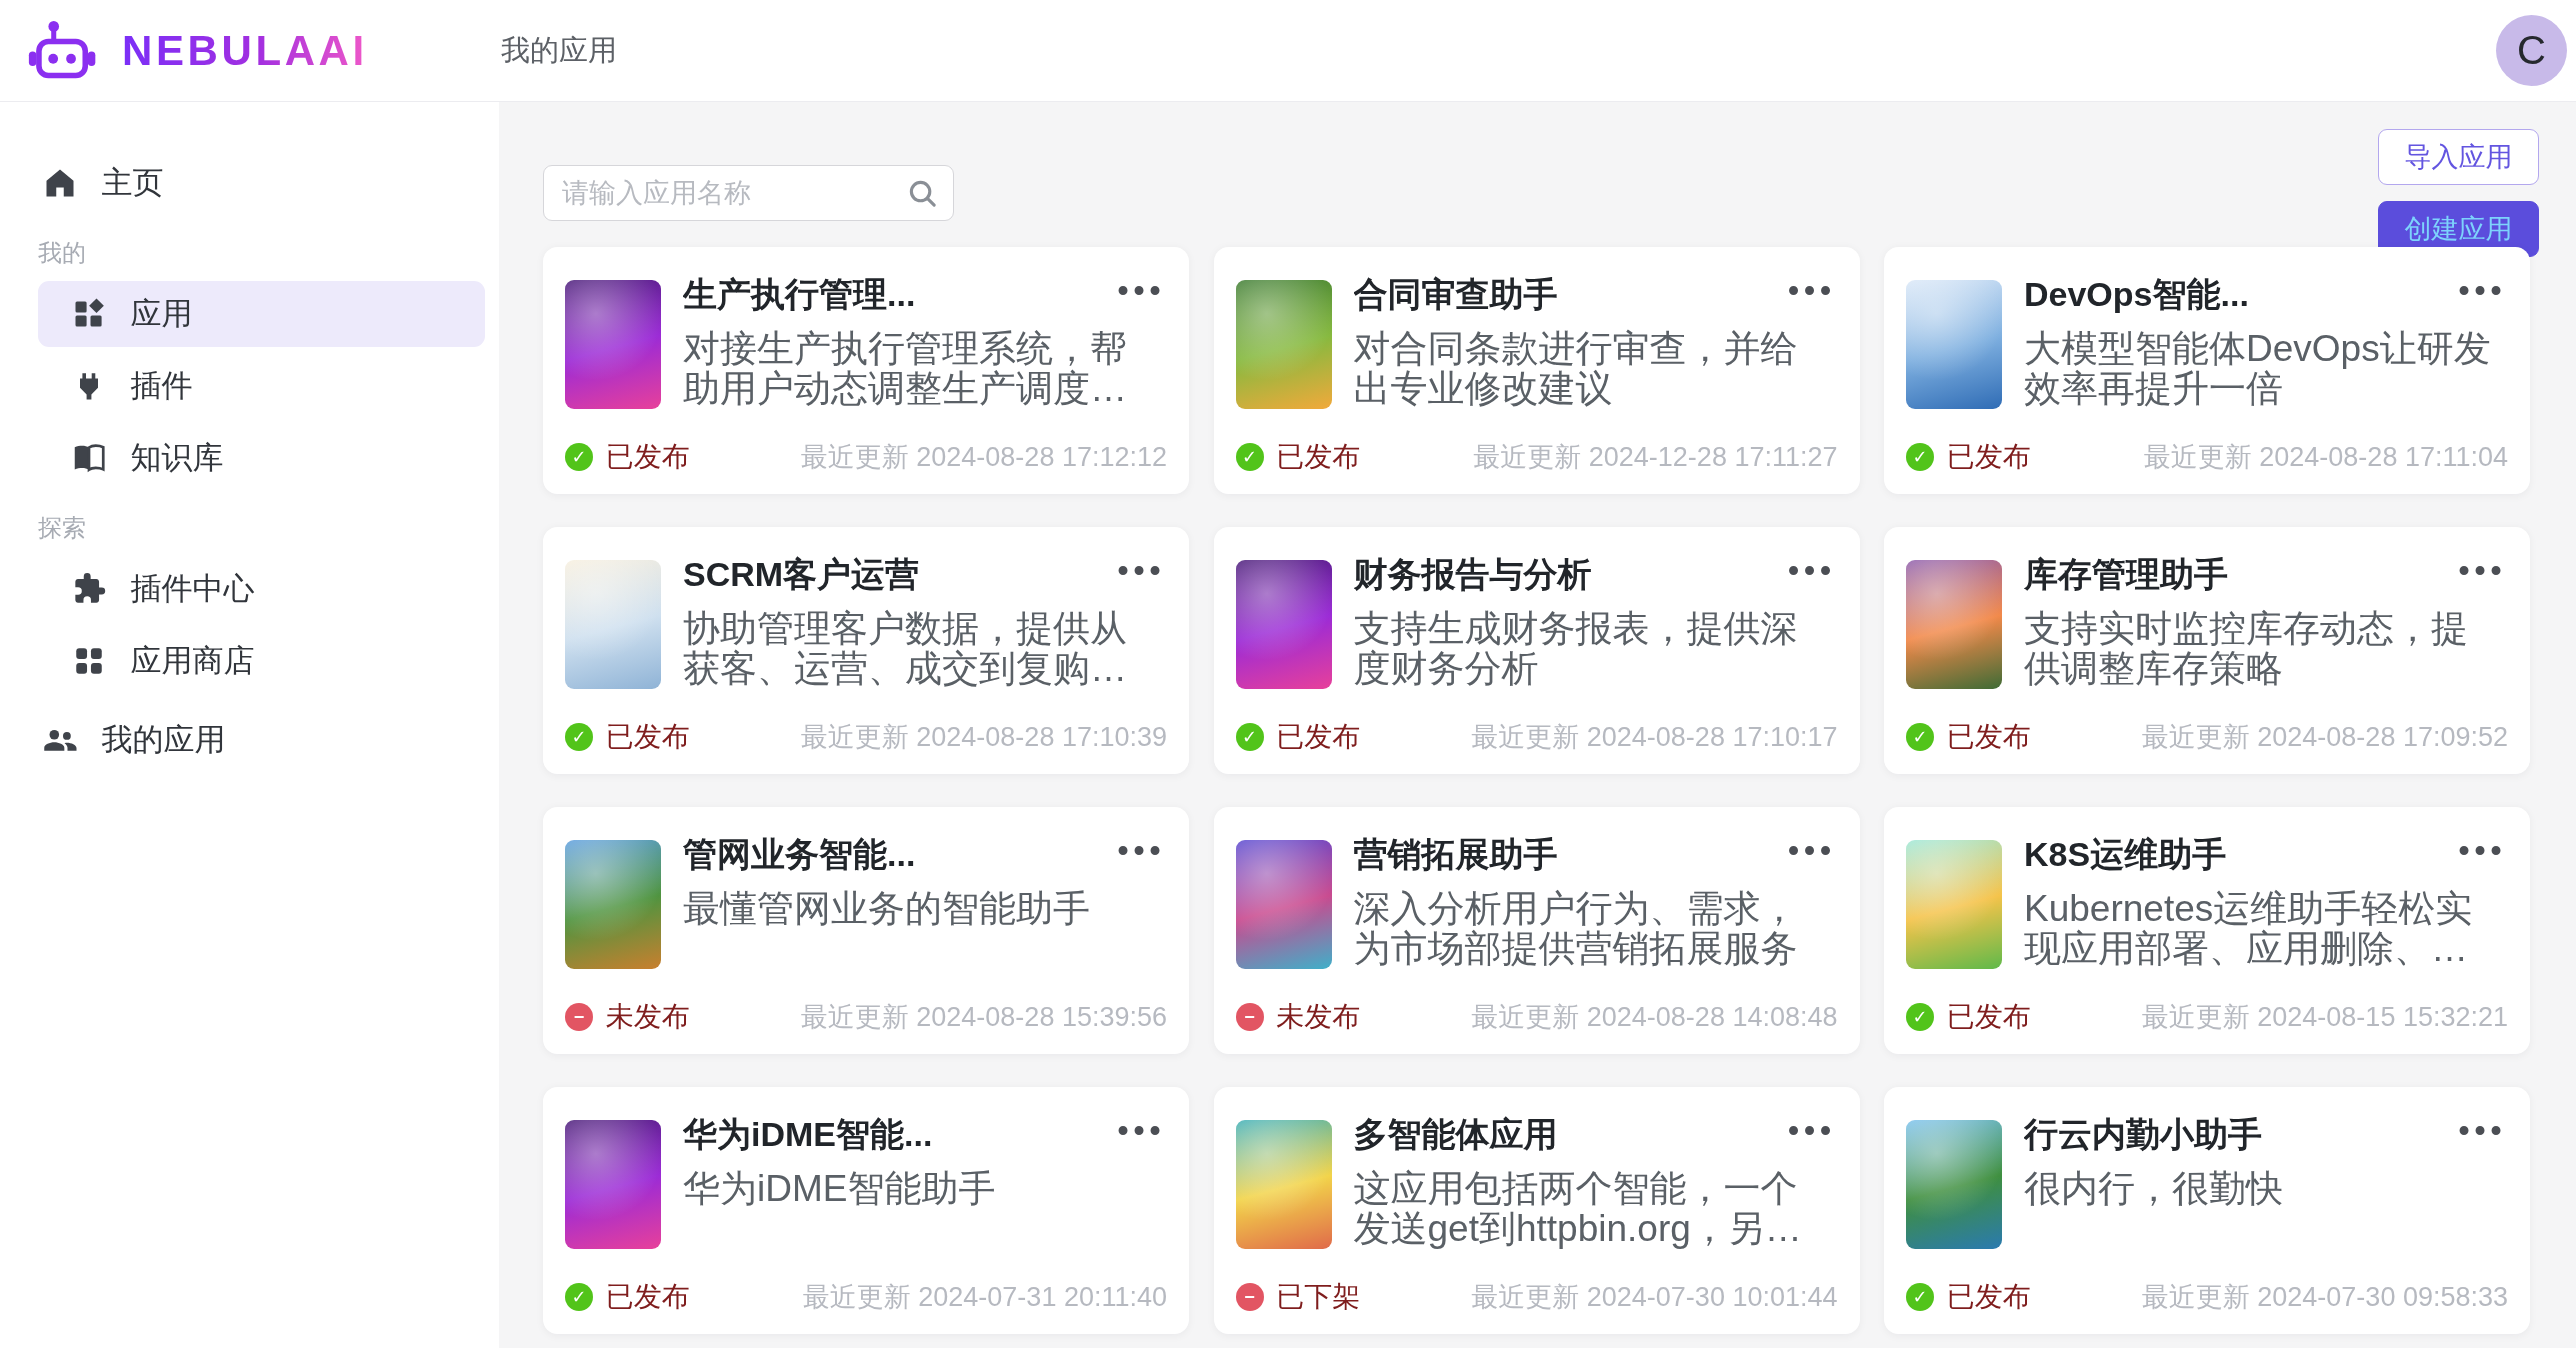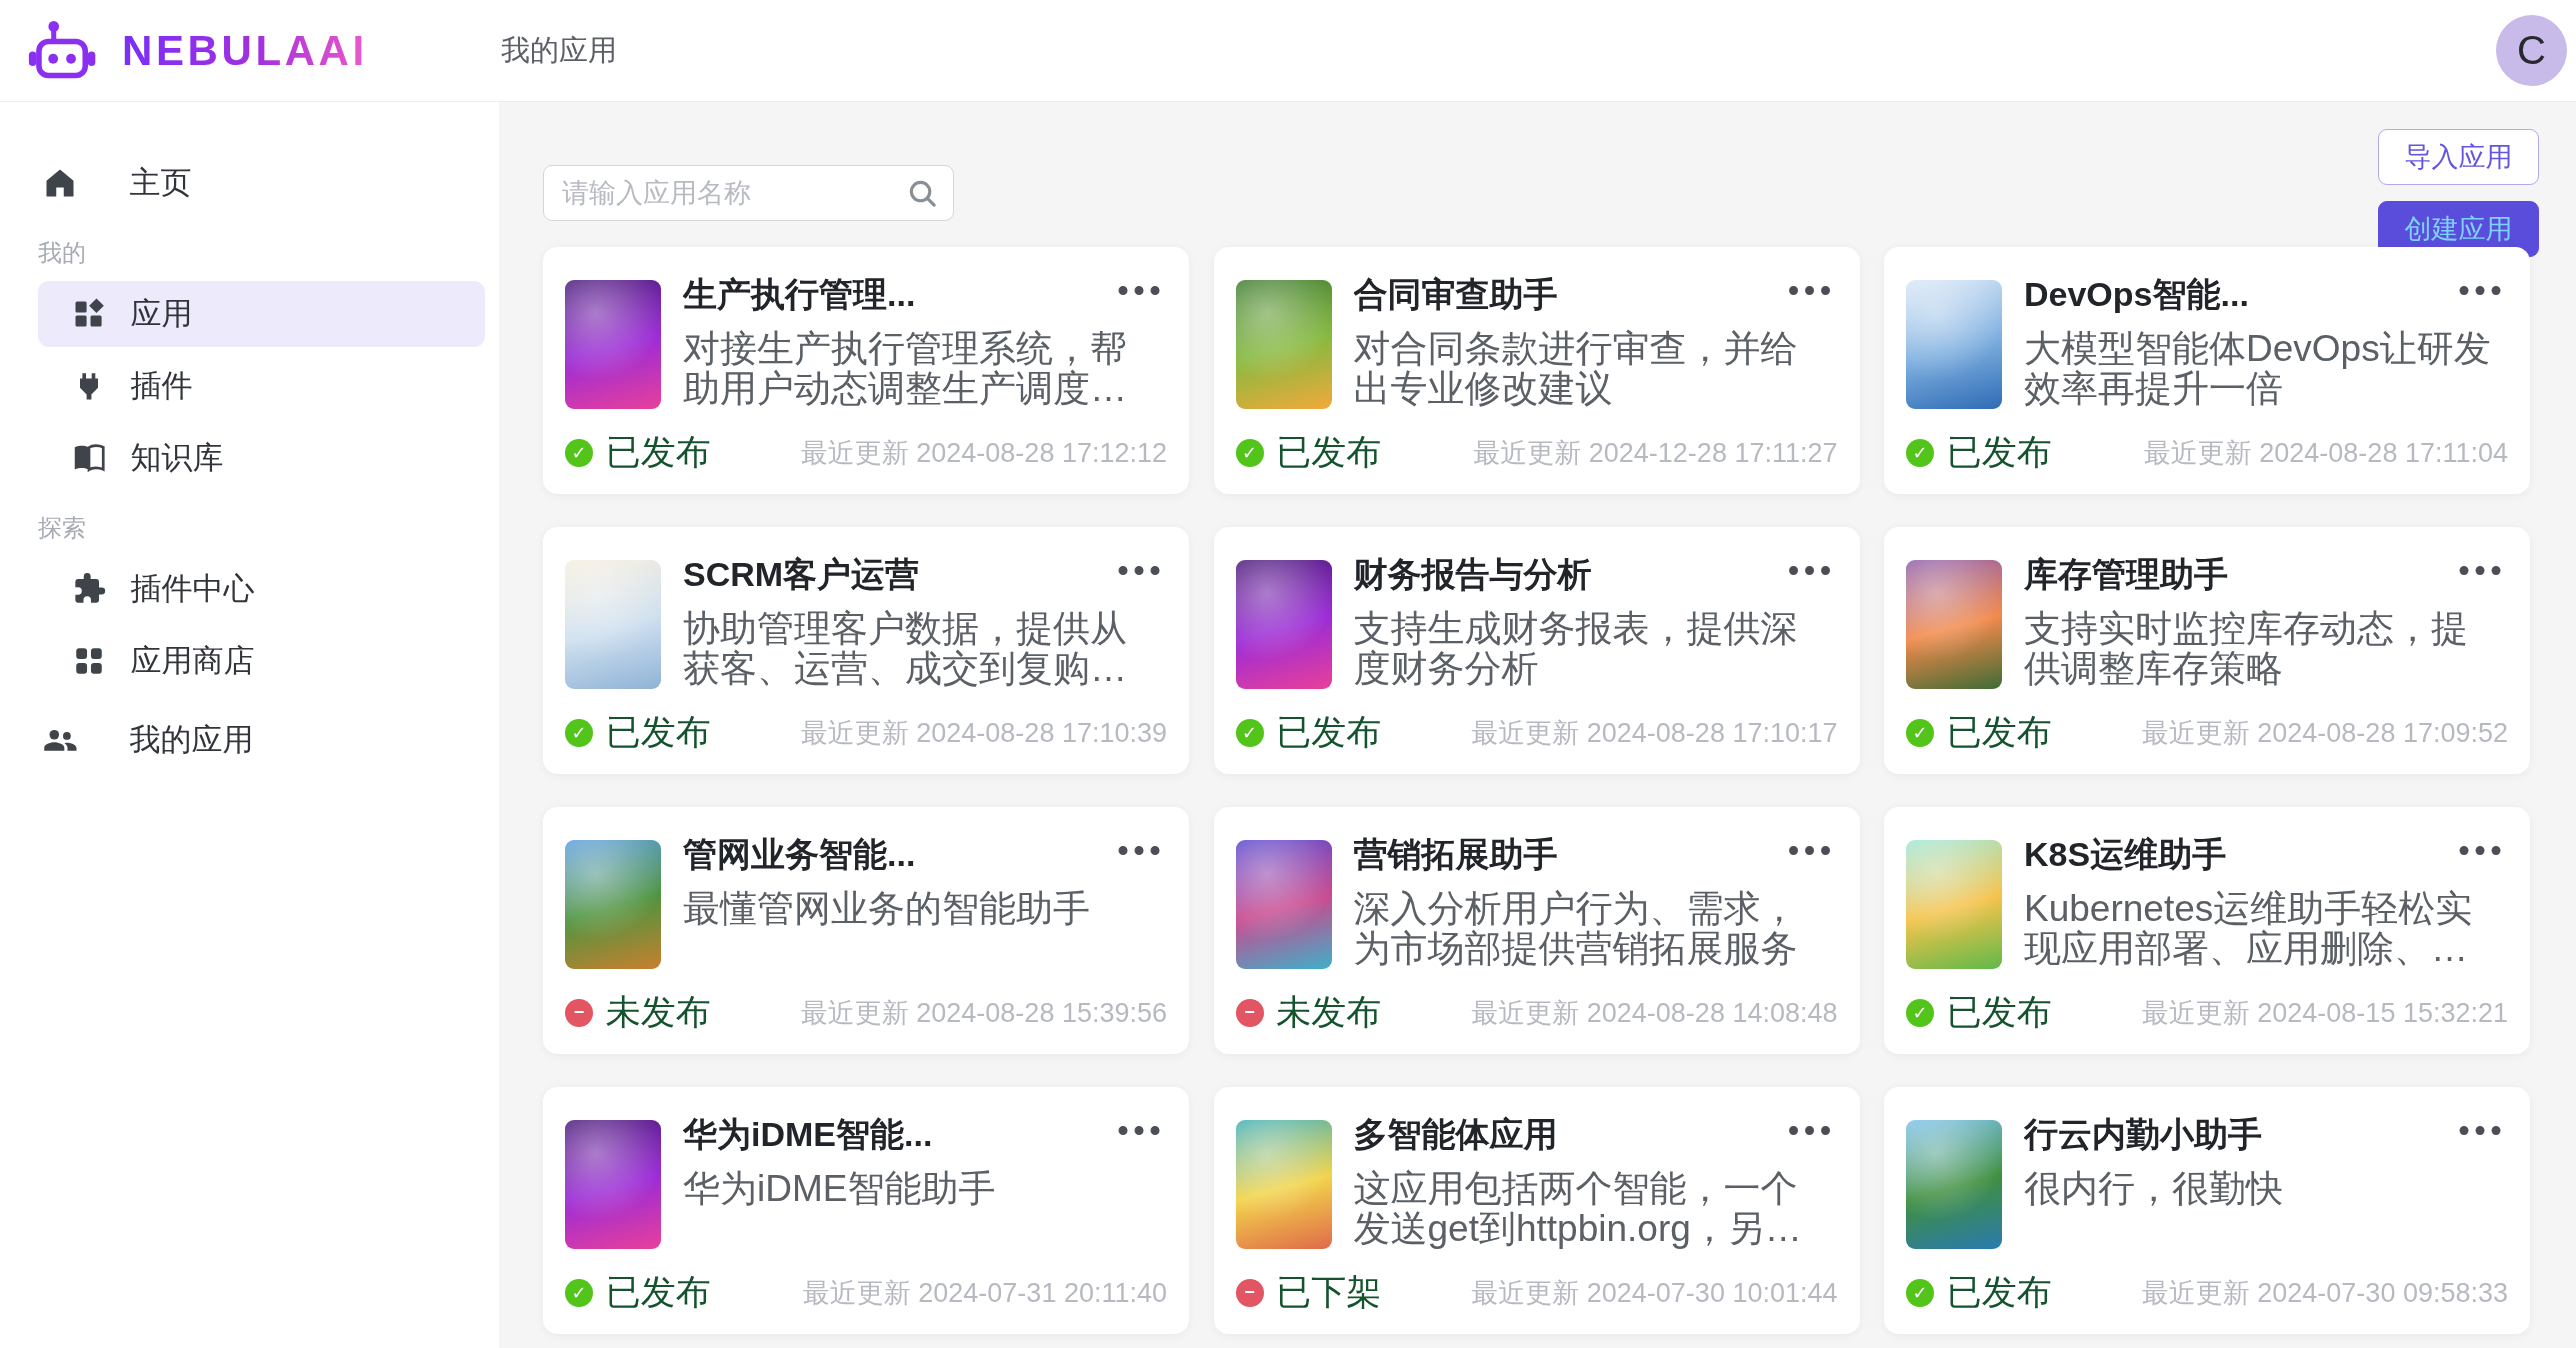--- a/index.html
+++ b/index.html
@@ -22,21 +22,21 @@
                font-size:29px; color:#5c6066; }
   .avatar { position:absolute; right:9px; top:15.4px; width:71px; height:71px; border-radius:50%;
             background:#c8bae9; display:flex; align-items:center; justify-content:center;
             font-size:40px; color:#26292e; cursor:pointer; }
 
   
   .sidebar { position:absolute; top:102px; left:0; bottom:0; width:499px; background:#fff; padding-top:48px; }
   .side-item { display:flex; align-items:center; height:66px; font-size:31px; color:#31353b; cursor:pointer; }
   .side-item .icn { display:flex; width:36px; height:36px; color:#3f434a; flex:none; }
   .side-item .icn svg { width:36px; height:36px; }
-  .top-item { padding-left:42px;gap:28px; }
+  .top-item { padding-left:42px; }
   .top-item .lbl { margin-left:23.6px; }
   .sec-label { height:42px; display:flex; align-items:center; padding-left:38px;
                font-size:24px; color:#a7abb3; margin-top:16.3px; }
   .sec-item { margin:6.3px 14.5px 6.3px 38px; border-radius:11px; padding-left:33px; }
   .sec-item .lbl { margin-left:23.6px; }
   .sec-item.active { background:#edeafb; }
 
   
   .main { position:absolute; left:499px; top:102px; right:0; bottom:0; background:#f5f5f6;
           padding:63px 37px 0 44px; }
@@ -65,21 +65,21 @@
                 color:#21252a; white-space:nowrap; overflow:hidden; line-height:45px; }
   .card-desc { position:absolute; left:140px; top:82px; right:38px; font-size:37px; line-height:40px;
                color:#5a6066; display:-webkit-box; -webkit-line-clamp:2; -webkit-box-orient:vertical; overflow:hidden; }
   .menu-btn { position:absolute; right:23.6px; top:27px; border:none; background:none; cursor:pointer;
               color:#4b4e54; font-size:33px; letter-spacing:4.5px; line-height:33px; font-family:inherit; }
   .card-footer { position:absolute; left:22px; right:22px; bottom:18px; display:flex;
                  align-items:center; justify-content:space-between; }
   .status { display:flex; align-items:center; gap:12.7px; }
   .status-dot { width:28px; height:28px; border-radius:50%; color:#fff; display:flex; align-items:center;
                 justify-content:center; font-size:18px; font-weight:700; background:#999; flex:none; }
-  .status-text { font-size:35px; color:#14532d;font-family:Liberation Mono, monospace; }
+  .status-text { font-size:28px; color:#7f1d1d;font-family:Liberation Mono, monospace; }
   .updated { font-size:27px; color:#b6b9c0; }
 </style>
 </head>
 <body>
 
 <div class="navbar">
   <div class="logo">
     <span style="display:flex;">
       <svg width="73" height="67" viewBox="0 0 26 24">
         <g fill="#8b2ff0">

